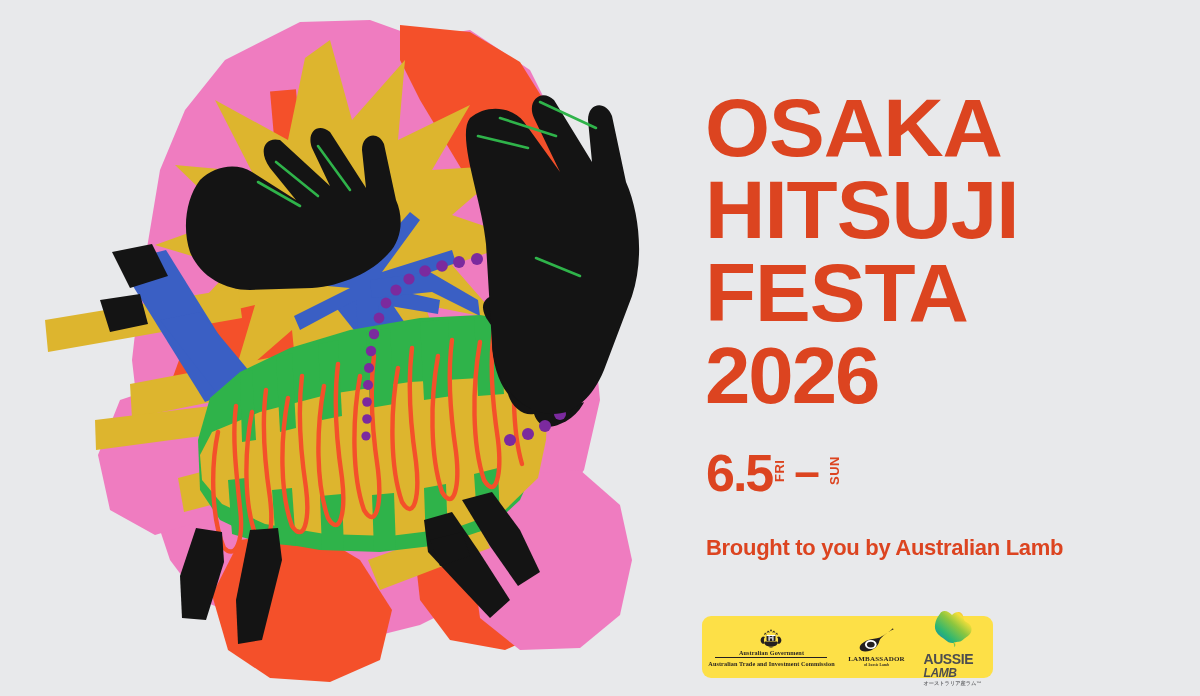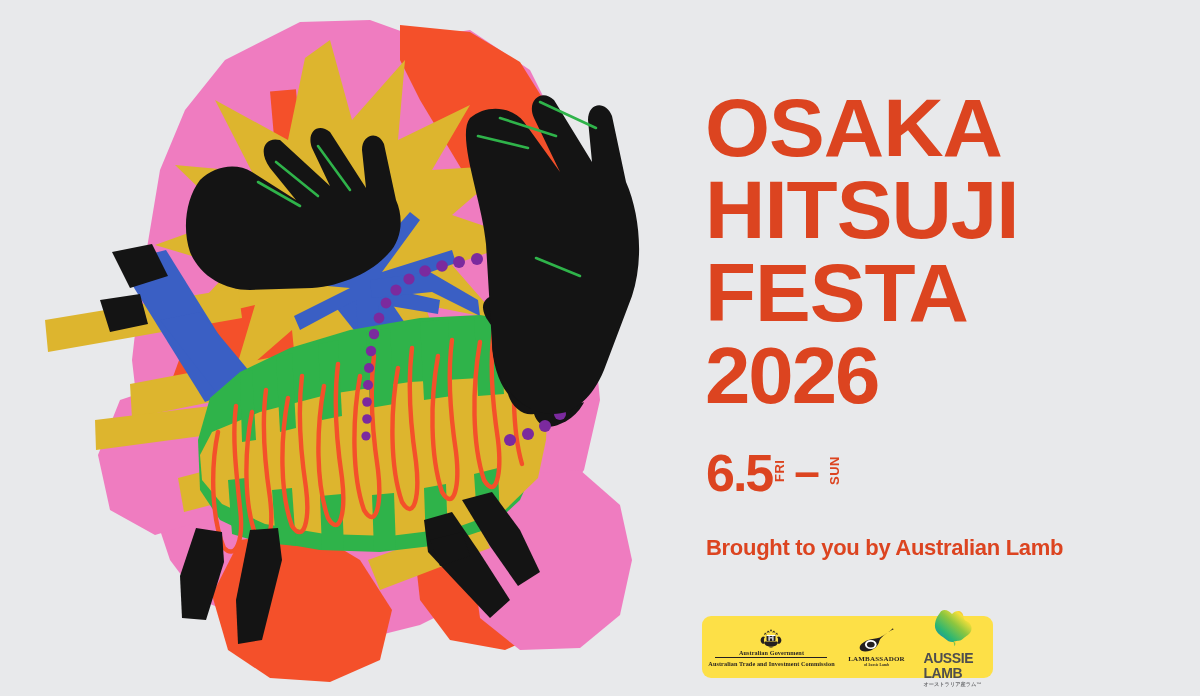--- a/index.html
+++ b/index.html
@@ -107,22 +107,22 @@
 
   
   .aussielogo { display:flex; align-items:center; gap:4px; }
   .aussielogo .map { width:44px; height:40px; }
   .aussietext { display:flex; flex-direction:column; line-height:1; }
   .aussietext .a1 {
     font-size:14px; font-weight:bold; color:#4d4d4f;
     letter-spacing:-0.4px;
   }
   .aussietext .a2 {
-    font-size:14px; font-weight:bold; color:#4d4d4f;
-    letter-spacing:-0.4px; margin-top:1px;
+    font-size:12px; font-weight:bold; color:#4d4d4f;
+    letter-spacing:-0.4px; margin-top:1px;font-style:italic;
   }
   .aussietext .a3 {
     font-size:5.2px; font-weight:bold; color:#6d6e71;
     margin-top:2.5px; letter-spacing:0px;
   }
 </style>
 </head>
 <body>
 
 <div id="poster">

